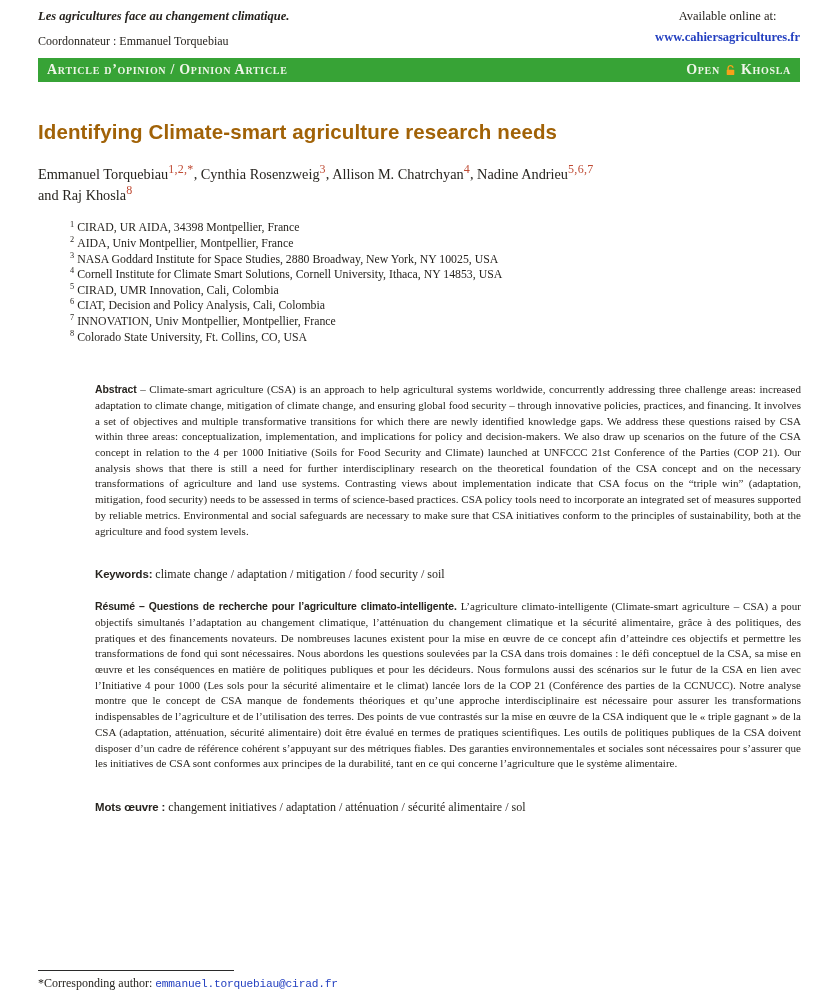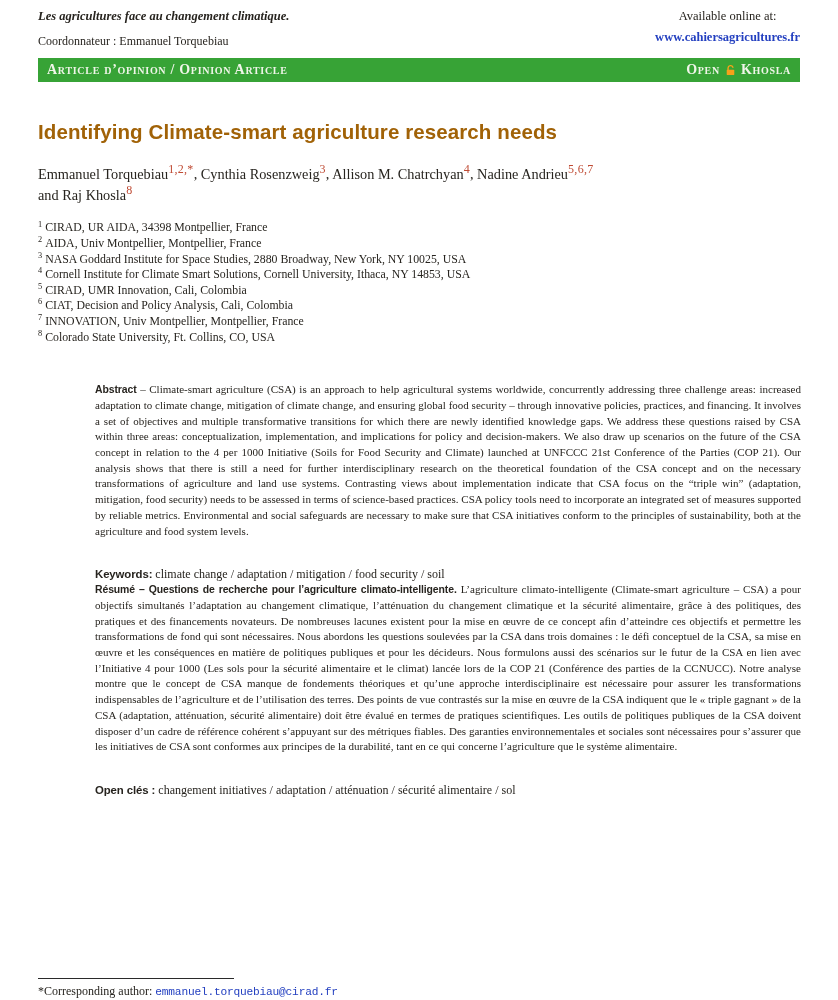--- a/index.html
+++ b/index.html
@@ -17,28 +17,28 @@
   .journal-url{display:block;margin-top:6px;color:var(--link-blue);font-weight:bold;text-decoration:none;font-size:12.5px;cursor:pointer;}
   .banner{margin-top:9px;height:23px;background:var(--banner-green);color:var(--banner-text);
     display:flex;justify-content:space-between;align-items:center;padding:12px 9px;
     font-variant:small-caps;font-weight:bold;font-size:14px;letter-spacing:0.7px;}
   .banner-oa{display:inline-flex;align-items:center;gap:4px;}
   .oa-lock{width:13px;height:13px;display:block;}
   .title{margin:38px 0 0;font-family:"Liberation Sans",sans-serif;font-size:20.5px;font-weight:bold;color:#a16207;letter-spacing:0.1px;}
   .authors{margin:20px 0 0;font-size:14.3px;line-height:1.45;}
   sup{line-height:0;}
   .auth-sup{color:var(--sup-red);font-size:12px;letter-spacing:0.3px;}
-  .affiliations{margin-top:15px;font-size:11.8px;line-height:15.6px;}
+  .affiliations{margin-top:15px;font-size:11.8px;line-height:15.6px;margin-left:32px;}
   .affil sup{font-size:8.3px;margin-right:3px;}
   .abstracts{margin:37px 0 0 57px;width:706px;}
   .abstract-p,.resume-p{margin:0;text-align:justify;font-size:11px;line-height:15.7px;}
-  .resume-p{}
+  .resume-p{margin-top:17px;}
   .keywords-p,.motscles-p{margin:28px 0 0;font-size:12px;}
   .lbl{font-family:"Liberation Sans",sans-serif;font-size:0.95em;letter-spacing:-0.1px;font-weight:bold;}
-  .foot{position:absolute;left:38px;right:38px;bottom:1px;}
+  .foot{position:absolute;left:38px;right:38px;bottom:9px;}
   .foot-rule{width:196px;border-top:1.2px solid #2a2a2a;margin:0 0 5px;}
   .foot-note{margin:0;font-size:12px;}
   .email{font-family:"Liberation Mono","DejaVu Sans Mono",monospace;font-size:11.2px;color:var(--link-blue);text-decoration:none;letter-spacing:-0.2px;cursor:pointer;}
 </style>
 </head>
 <body>
 
 <div class="page">
 
   <header class="masthead">
@@ -86,21 +86,21 @@
     </p>
     <p class="keywords-p">
       <b class="lbl">Keywords:</b>
       <span>climate change / adaptation / mitigation / food security / soil</span>
     </p>
     <p class="resume-p">
       <b class="lbl">Résumé – Questions de recherche pour l’agriculture climato-intelligente.</b>
       <span>L’agriculture climato-intelligente (Climate-smart agriculture – CSA) a pour objectifs simultanés l’adaptation au changement climatique, l’atténuation du changement climatique et la sécurité alimentaire, grâce à des politiques, des pratiques et des financements novateurs. De nombreuses lacunes existent pour la mise en œuvre de ce concept afin d’atteindre ces objectifs et permettre les transformations de fond qui sont nécessaires. Nous abordons les questions soulevées par la CSA dans trois domaines : le défi conceptuel de la CSA, sa mise en œuvre et les conséquences en matière de politiques publiques et pour les décideurs. Nous formulons aussi des scénarios sur le futur de la CSA en lien avec l’Initiative 4 pour 1000 (Les sols pour la sécurité alimentaire et le climat) lancée lors de la COP 21 (Conférence des parties de la CCNUCC). Notre analyse montre que le concept de CSA manque de fondements théoriques et qu’une approche interdisciplinaire est nécessaire pour assurer les transformations indispensables de l’agriculture et de l’utilisation des terres. Des points de vue contrastés sur la mise en œuvre de la CSA indiquent que le « triple gagnant » de la CSA (adaptation, atténuation, sécurité alimentaire) doit être évalué en termes de pratiques scientifiques. Les outils de politiques publiques de la CSA doivent disposer d’un cadre de référence cohérent s’appuyant sur des métriques fiables. Des garanties environnementales et sociales sont nécessaires pour s’assurer que les initiatives de CSA sont conformes aux principes de la durabilité, tant en ce qui concerne l’agriculture que le système alimentaire.</span>
     </p>
     <p class="motscles-p">
-      <b class="lbl">Open clés :</b>
+      <b class="lbl">Mots œuvre :</b>
       <span>changement initiatives / adaptation / atténuation / sécurité alimentaire / sol</span>
     </p>
   </section>
 
   <footer class="foot">
     <div class="foot-rule"></div>
     <p class="foot-note"><span>*Corresponding author: </span><a href="#" class="email">emmanuel.torquebiau@cirad.fr</a></p>
   </footer>
 
 </div>

